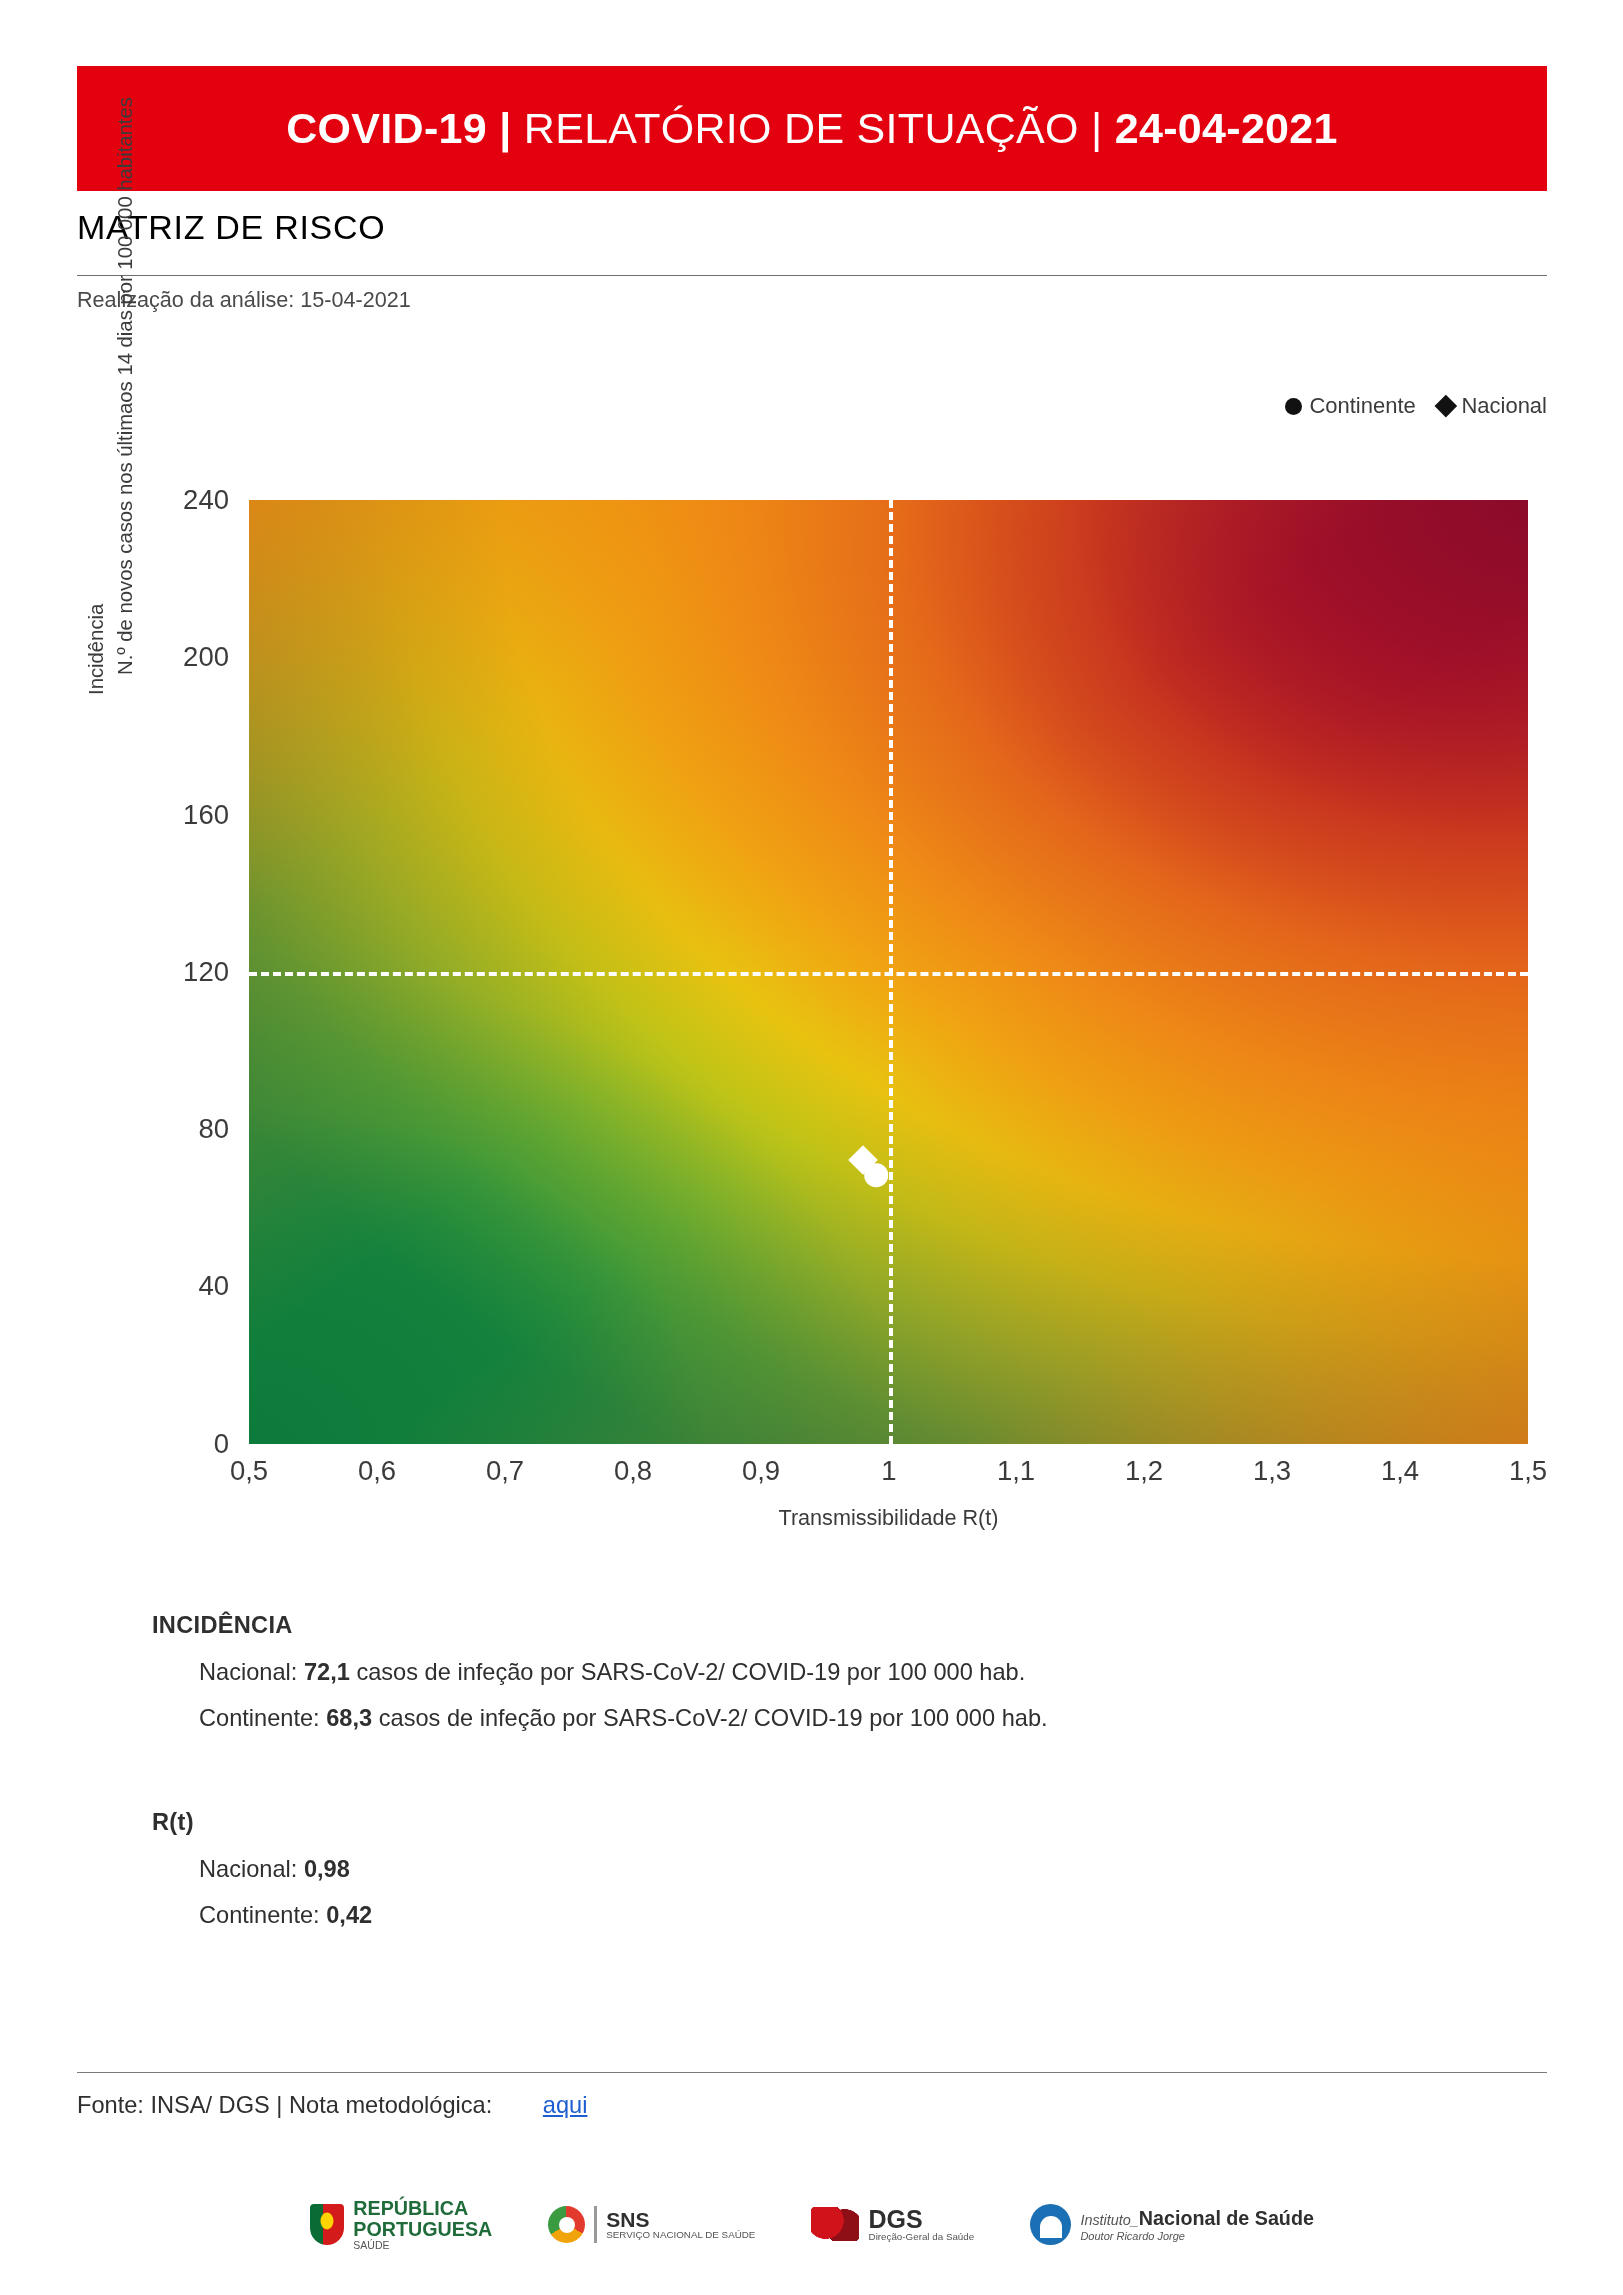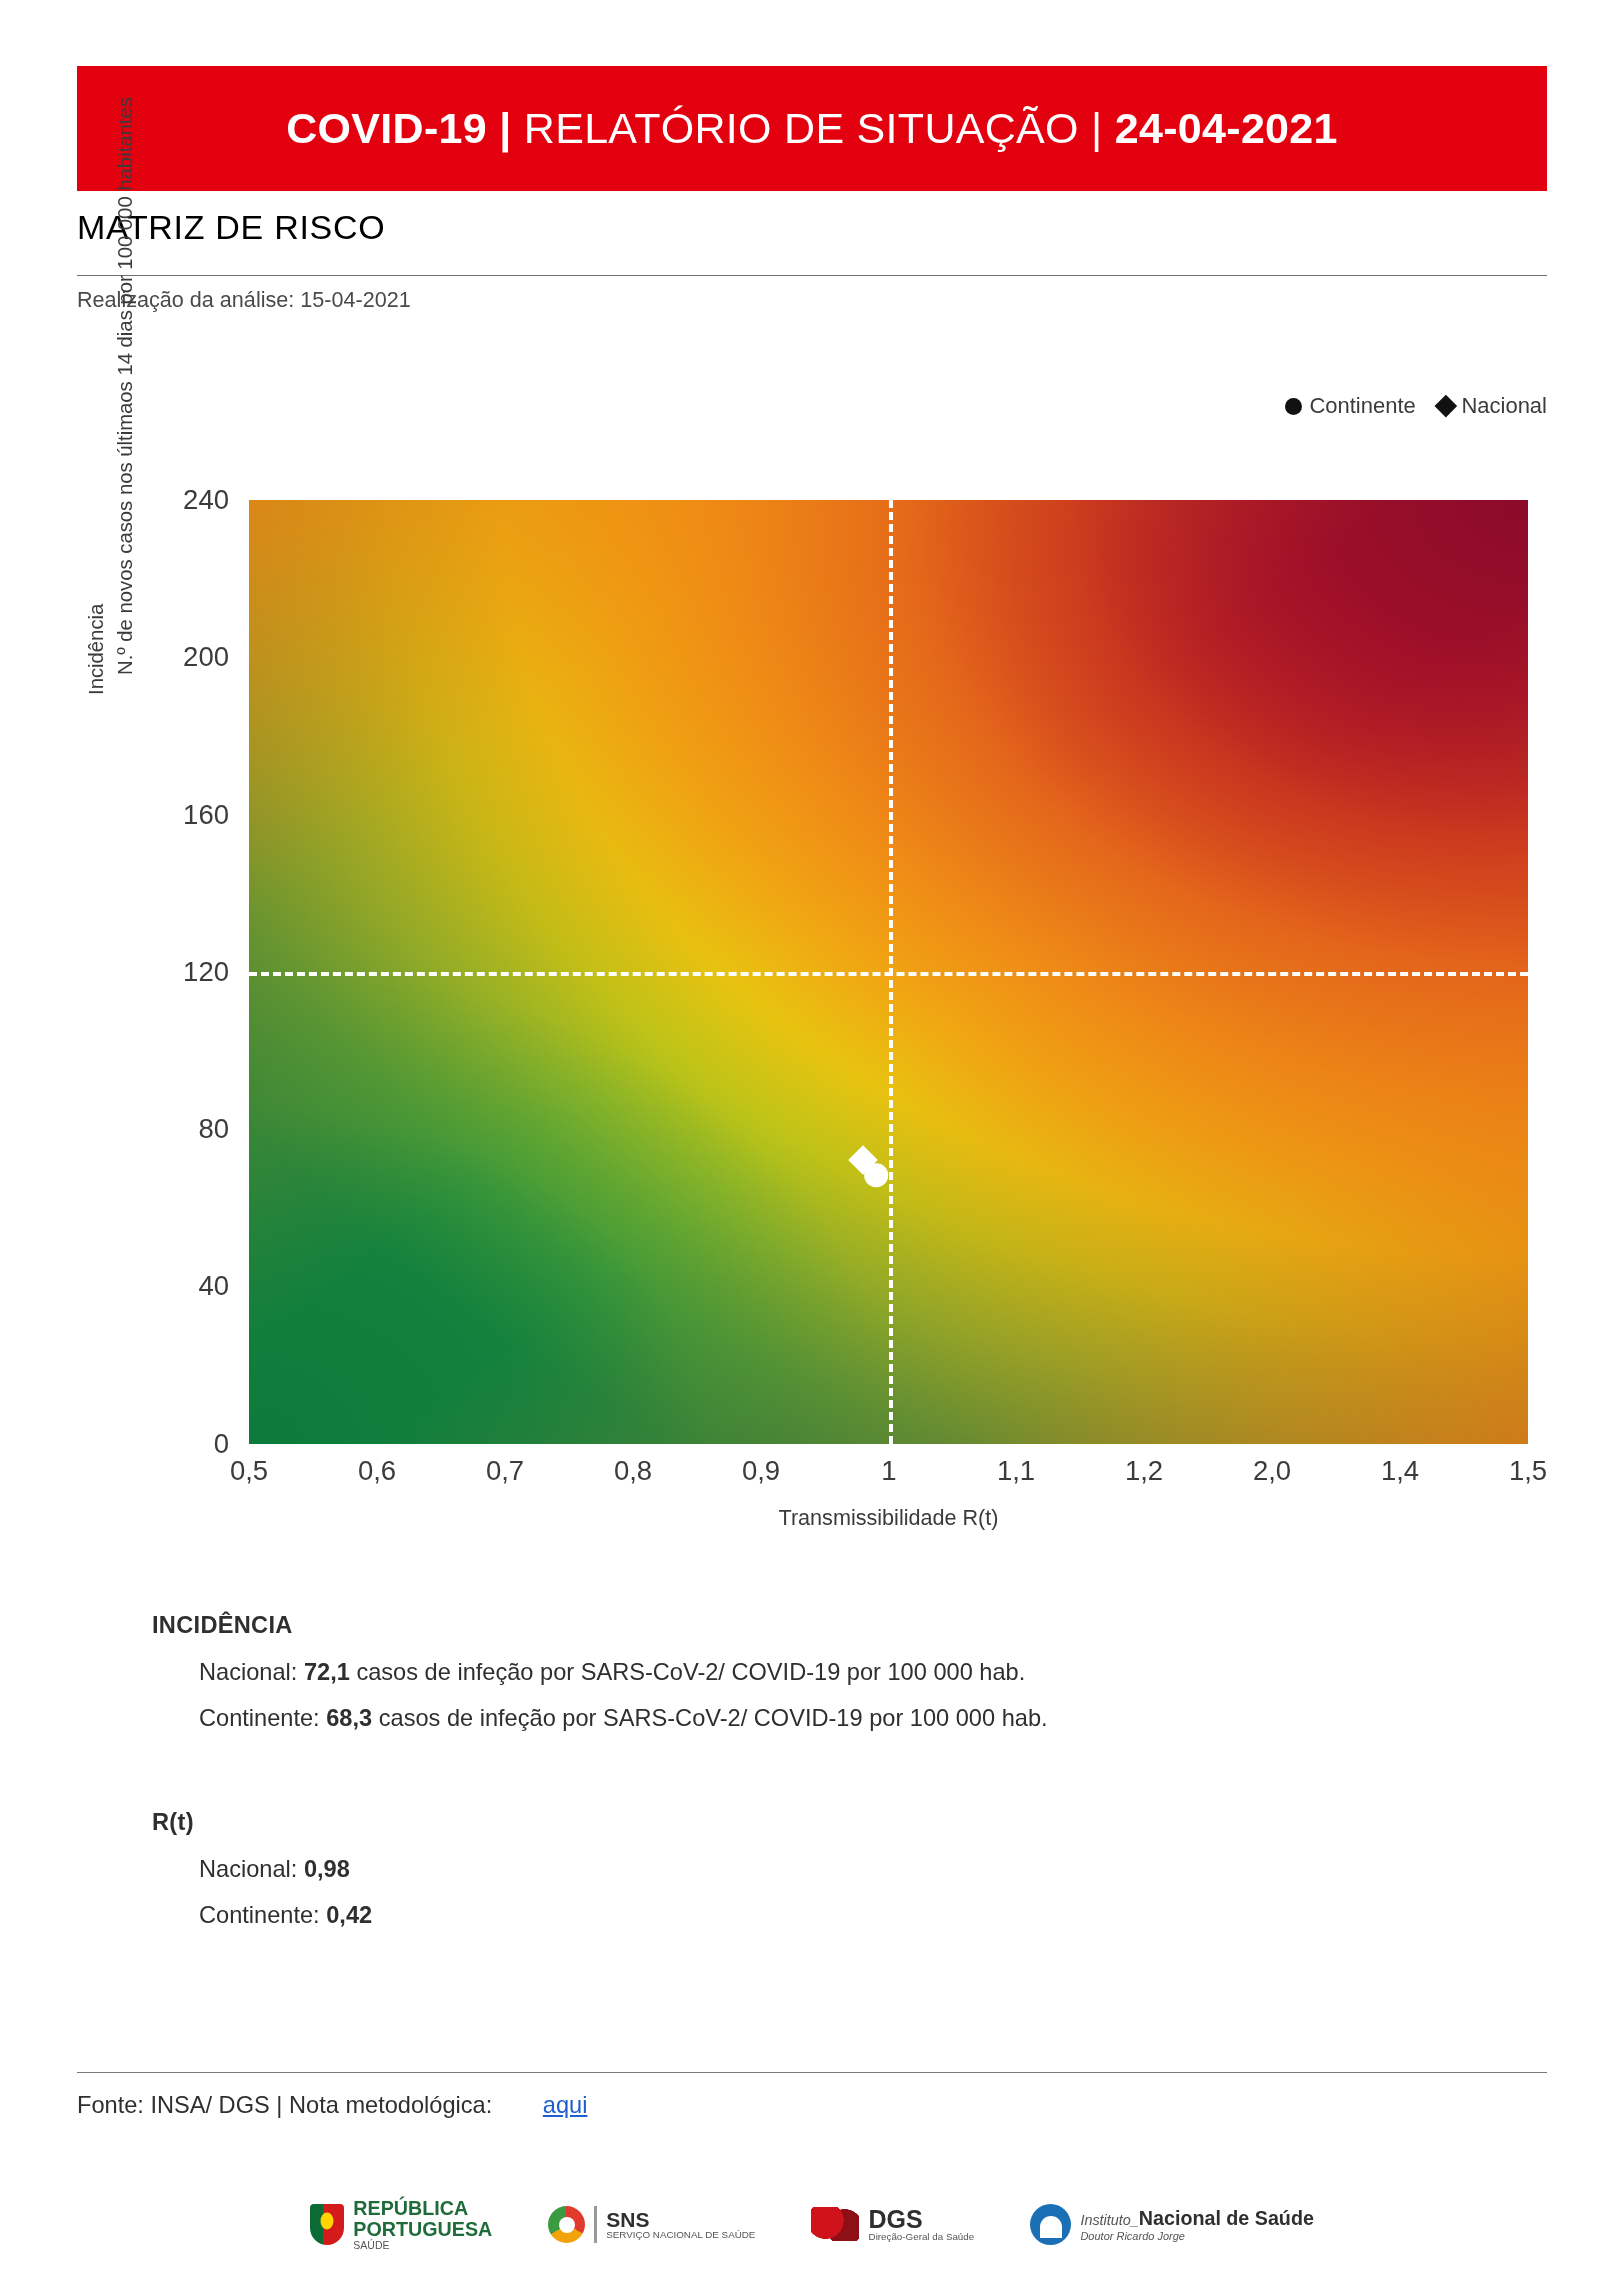--- a/index.html
+++ b/index.html
@@ -381,21 +381,21 @@
 
   <div class="xtickwrap" id="xticks">
       <div class="xtick" style="left: 0px;">0,5</div>
       <div class="xtick" style="left: 128px;">0,6</div>
       <div class="xtick" style="left: 256px;">0,7</div>
       <div class="xtick" style="left: 384px;">0,8</div>
       <div class="xtick" style="left: 512px;">0,9</div>
       <div class="xtick" style="left: 640px;">1</div>
       <div class="xtick" style="left: 767px;">1,1</div>
       <div class="xtick" style="left: 895px;">1,2</div>
-      <div class="xtick" style="left: 1023px;">2,0</div>
+      <div class="xtick" style="left: 1023px;">1,3</div>
       <div class="xtick" style="left: 1151px;">1,4</div>
       <div class="xtick" style="left: 1279px;">1,5</div>
     </div>
   <div class="xlabel">Transmissibilidade  R(t)</div>
 </div>
 
 <div class="block" style="top:1612px;">
   <div class="block-head">INCIDÊNCIA</div>
   <div class="block-line">
     <span>Nacional: </span><b>72,1</b><span> casos de infeção por SARS-CoV-2/ COVID-19 por 100 000 hab.</span>

